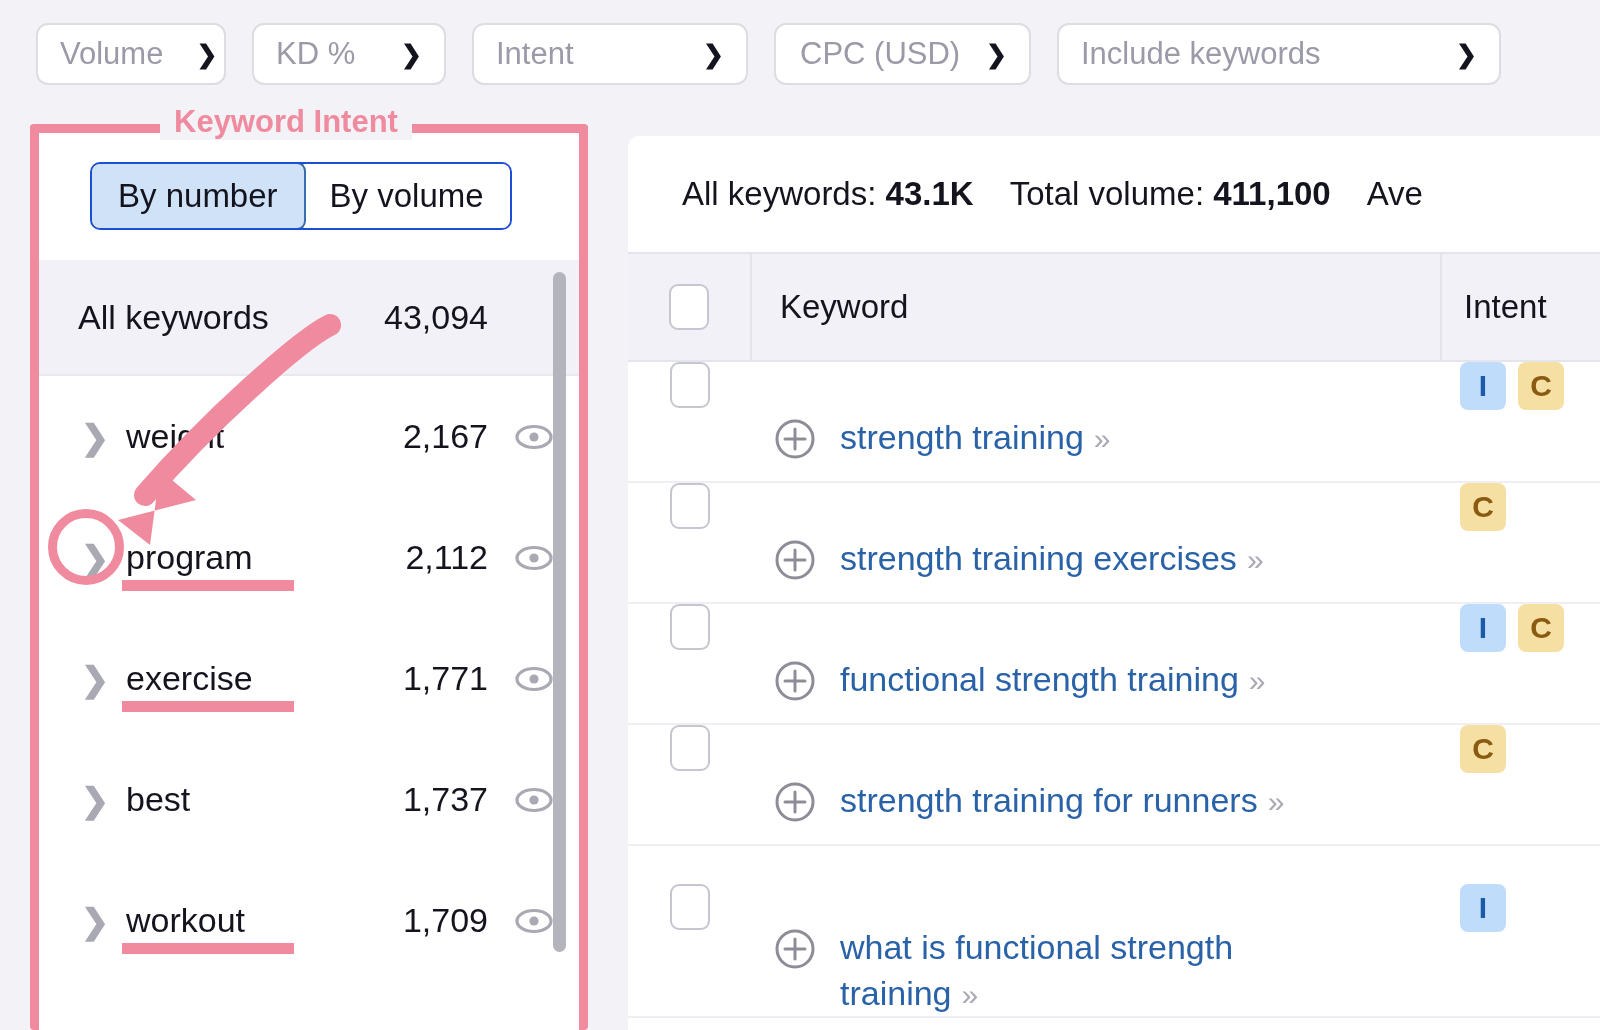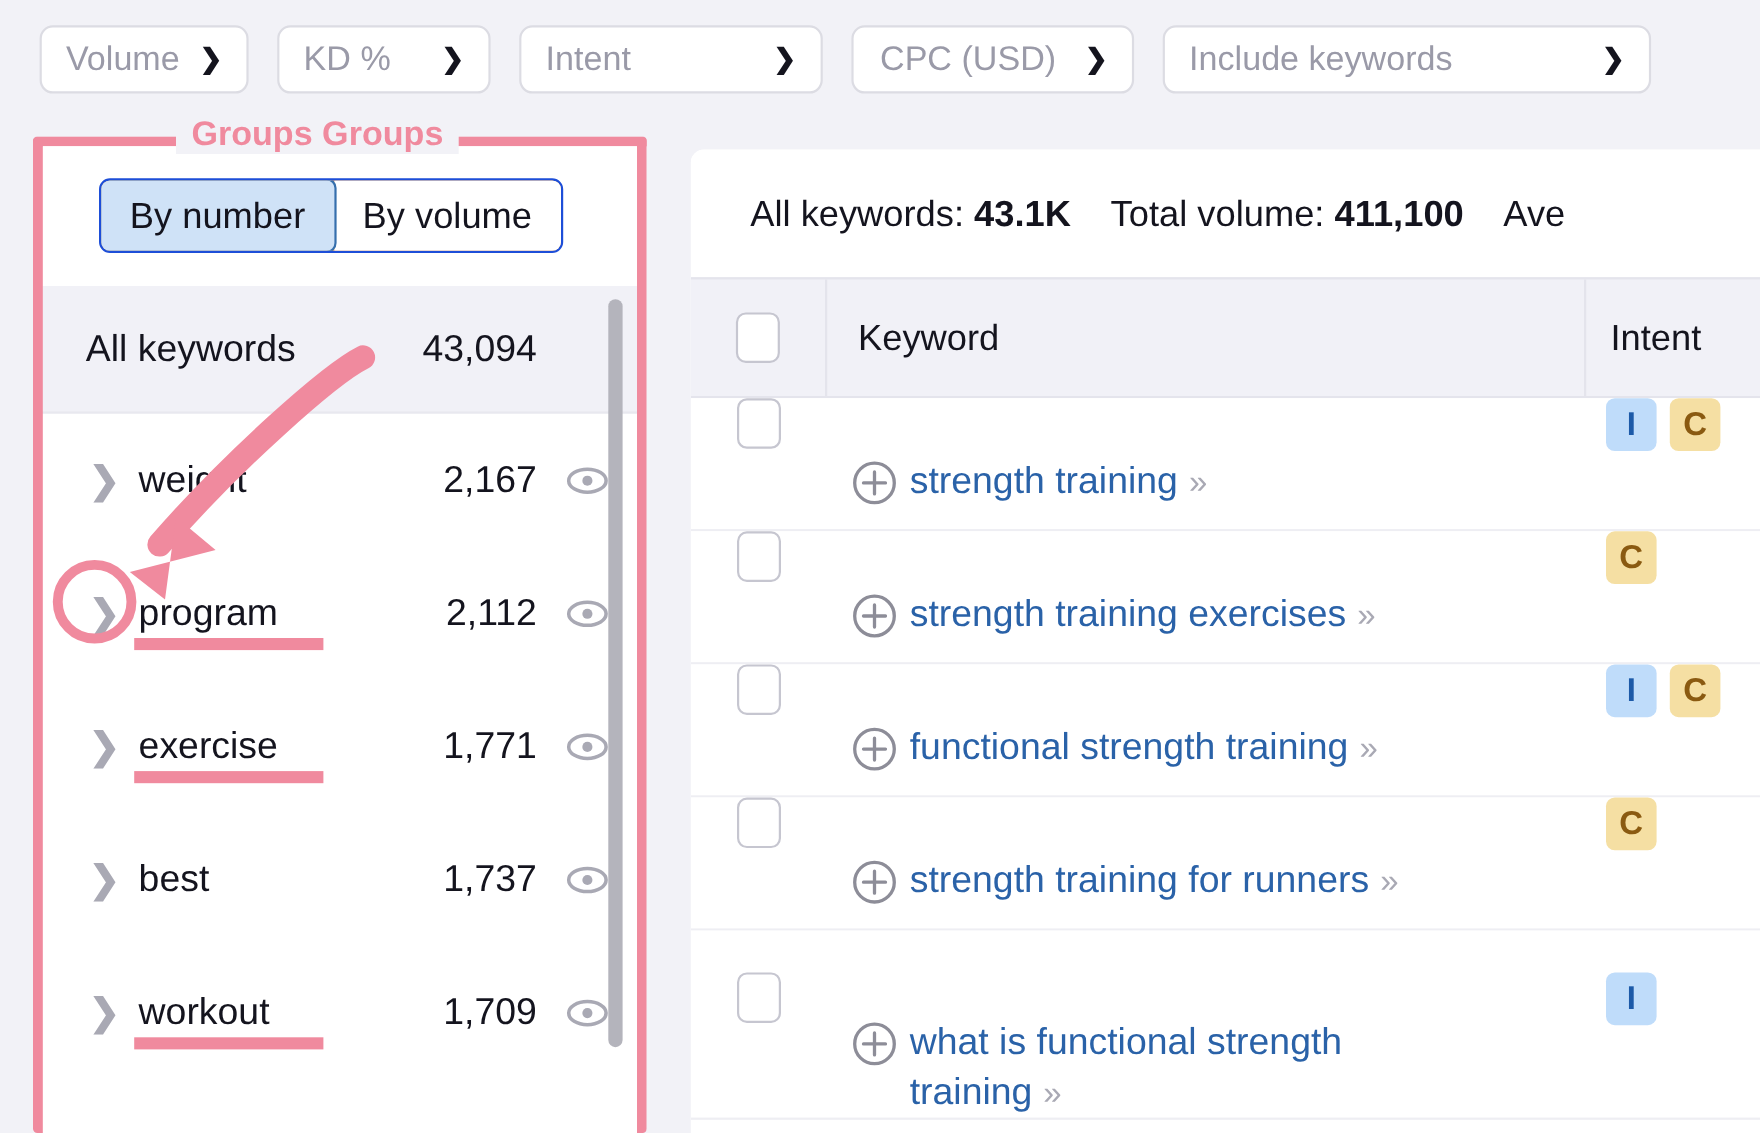--- a/index.html
+++ b/index.html
@@ -45,21 +45,21 @@
     color: #9a9aa8;
     white-space: nowrap;
   }
   .filter-pill .caret {
     margin-left: 18px;
     color: #14141e;
     font-size: 25px;
     line-height: 1;
     font-weight: bold;
   }
-  .fp-volume  { width: 190px; }
+  .fp-volume  { width: 190px; gap: 15px; }
   .fp-kd      { width: 194px; }
   .fp-intent  { width: 276px; }
   .fp-cpc     { width: 257px; padding-left: 24px; }
   .fp-include { width: 444px; }
 
   
   .left-wrap {
     position: absolute;
     left: 30px; top: 124px;
     width: 558px;
@@ -326,21 +326,21 @@
   }
   .trow .cb-cell { border-right: none; }
   .trow .kwcol {
     display: flex;
     align-items: center;
     padding-left: 22px;
   }
   .kw-inner {
     display: flex;
     align-items: flex-start;
-    gap: 11px;
+    gap: 24px;
     margin-top: 38px;
   }
   .plus-icon {
     flex: 0 0 auto;
     margin-top: 4px;
     cursor: pointer;
   }
   .kw-link {
     font-size: 34px;
     color: #2a62a8;
@@ -607,21 +607,21 @@
         </div>
       </div>
       <div class="intentcol" style="align-items:flex-start;padding-top:38px;">
         <span class="badge badge-I">I</span>
       </div>
     </div>
 
   </div>
 
   <div class="anno-frame"></div>
-  <div class="anno-label">Groups Groups</div>
+  <div class="anno-label">Keyword Intent</div>
   <div class="anno-circle"></div>
 
   <svg class="anno-arrow" viewBox="0 0 1600 1030">
     <path d="M 330 325 C 300 340, 210 420, 145 495" stroke="#f08a9e" stroke-width="22" fill="none" stroke-linecap="round"></path>
     <polygon points="118,520 196,500 160,470 150,545" fill="#f08a9e"></polygon>
   </svg>
 
 </div>
 
 </body></html>

